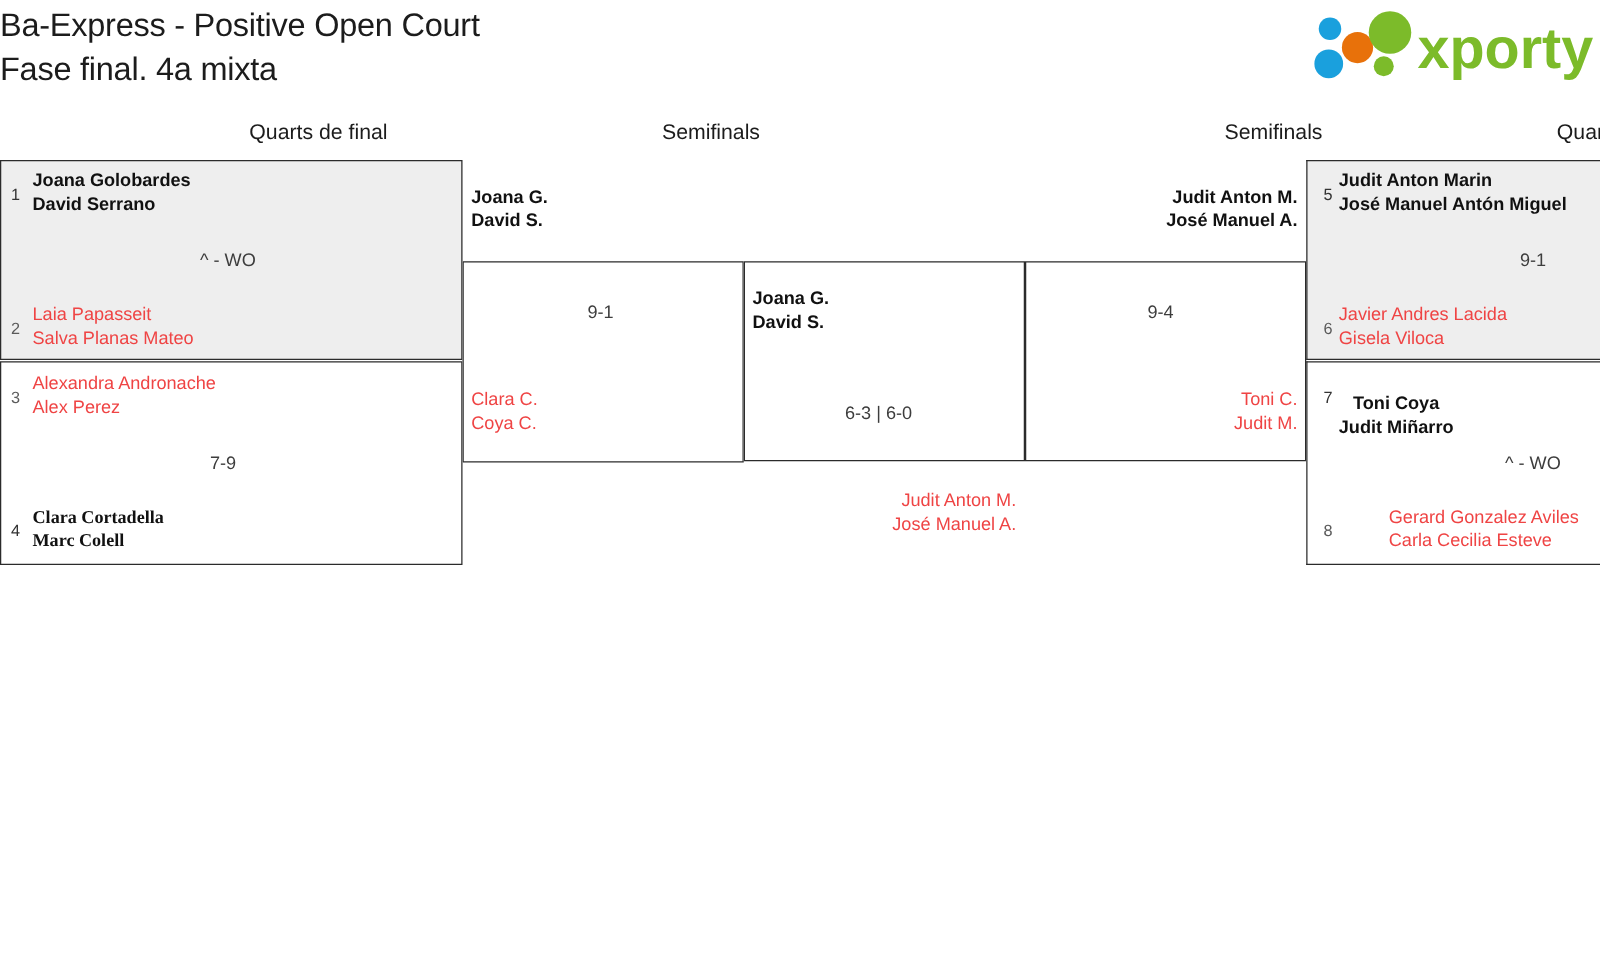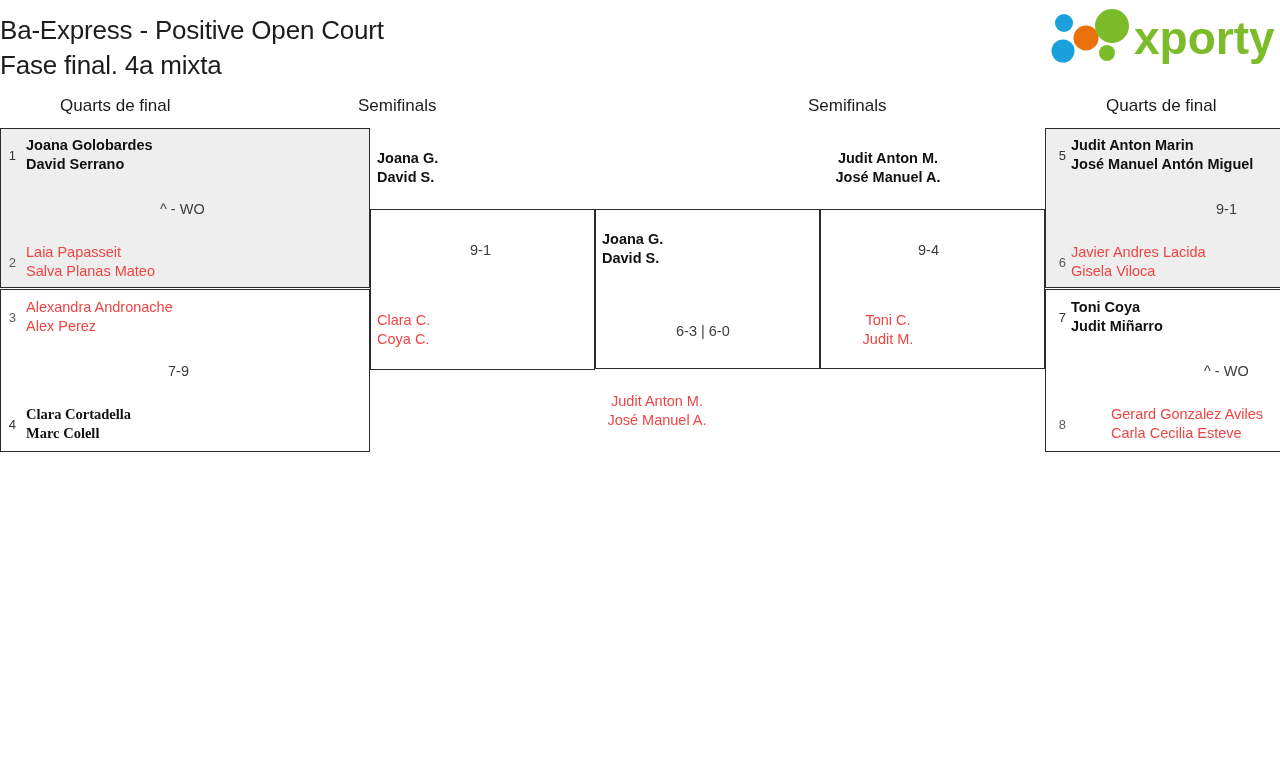--- a/index.html
+++ b/index.html
@@ -12,31 +12,31 @@
     overflow: hidden;
   }
   #stage { position: relative; width: 1280px; height: 763px; }
 
   
   .title-block { position: absolute; left: 0; top: 0; width: 760px; }
   .title-line {
     font-size: 26px; line-height: 35px; font-weight: 400;
     color: #1c1c1c; letter-spacing: -0.2px; white-space: nowrap;
   }
-  .title-line.l1 { margin-top: 13px; }
+  .title-line.l1 { margin-top: 3px; }
 
   
   .logo { position: absolute; left: 1050px; top: 6px; width: 226px; height: 60px; }
   .logo svg { display: block; }
 
   
   .round-head {
     position: absolute; top: 95px;
     font-size: 17px; line-height: 22px; color: #1c1c1c;
-    text-align: left; white-space: nowrap; font-weight: 400;
+    text-align: right; white-space: nowrap; font-weight: 400;
   }
 
   
   .box { position: absolute; border: 1px solid #2b2b2b; background: #ffffff; }
   .box.shaded { background: #eeeeee; }
   .box.noright { border-right: none; }
 
   
   .team {
     position: absolute; font-size: 14.5px; line-height: 19px;
@@ -49,21 +49,21 @@
     position: absolute; font-size: 13px; line-height: 19px; color: #5a5a5a;
     width: 16px; text-align: right;
   }
   .seed.win { color: #333; }
 
   .score {
     position: absolute; font-size: 14.5px; line-height: 19px;
     color: #3d3d3d; white-space: nowrap;
   }
 
-  .ta-right { text-align: center; }
+  .ta-right { text-align: right; }
 </style>
 </head>
 <body>
 
 <div id="stage">
 
   <div class="title-block">
     <div class="title-line l1">Ba-Express - Positive Open Court</div>
     <div class="title-line">Fase final. 4a mixta</div>
   </div>
@@ -170,21 +170,21 @@
 
   <div class="seed" style="left:1050px; top:253px;">6</div>
   <div class="team" style="left:1071px; top:243px;">
     <span class="nm">Javier Andres Lacida</span>
     <span class="nm">Gisela Viloca</span>
   </div>
 
   <div class="box noright" style="left:1045px; top:289px; width:235px; height:163px;"></div>
 
   <div class="seed win" style="left:1050px; top:308px;">7</div>
-  <div class="team win" style="left:1071px; top:298px;">
+  <div class="team win" style="left:1071px; top:314px;text-align:center;">
     <span class="nm">Toni Coya</span>
     <span class="nm">Judit Miñarro</span>
   </div>
 
   <div class="score" style="left:1204px; top:362px;">^ - WO</div>
 
   <div class="seed" style="left:1050px; top:415px;">8</div>
   <div class="team" style="left:1111px; top:405px;">
     <span class="nm">Gerard Gonzalez Aviles</span>
     <span class="nm">Carla Cecilia Esteve</span>

